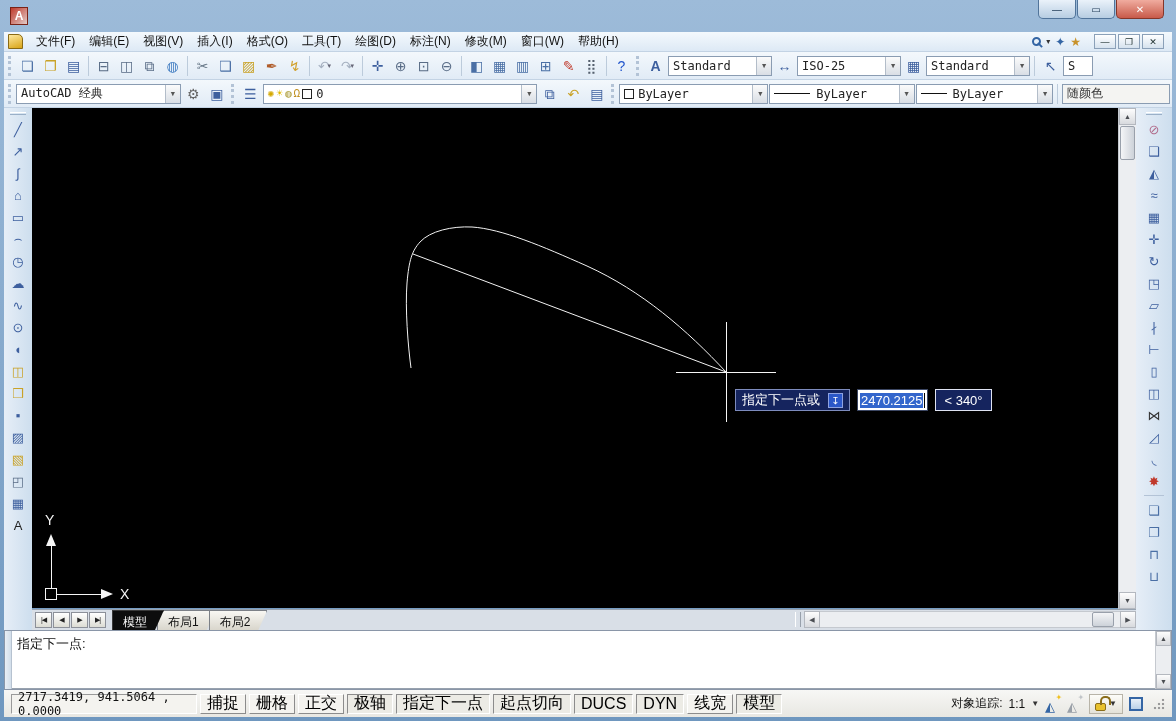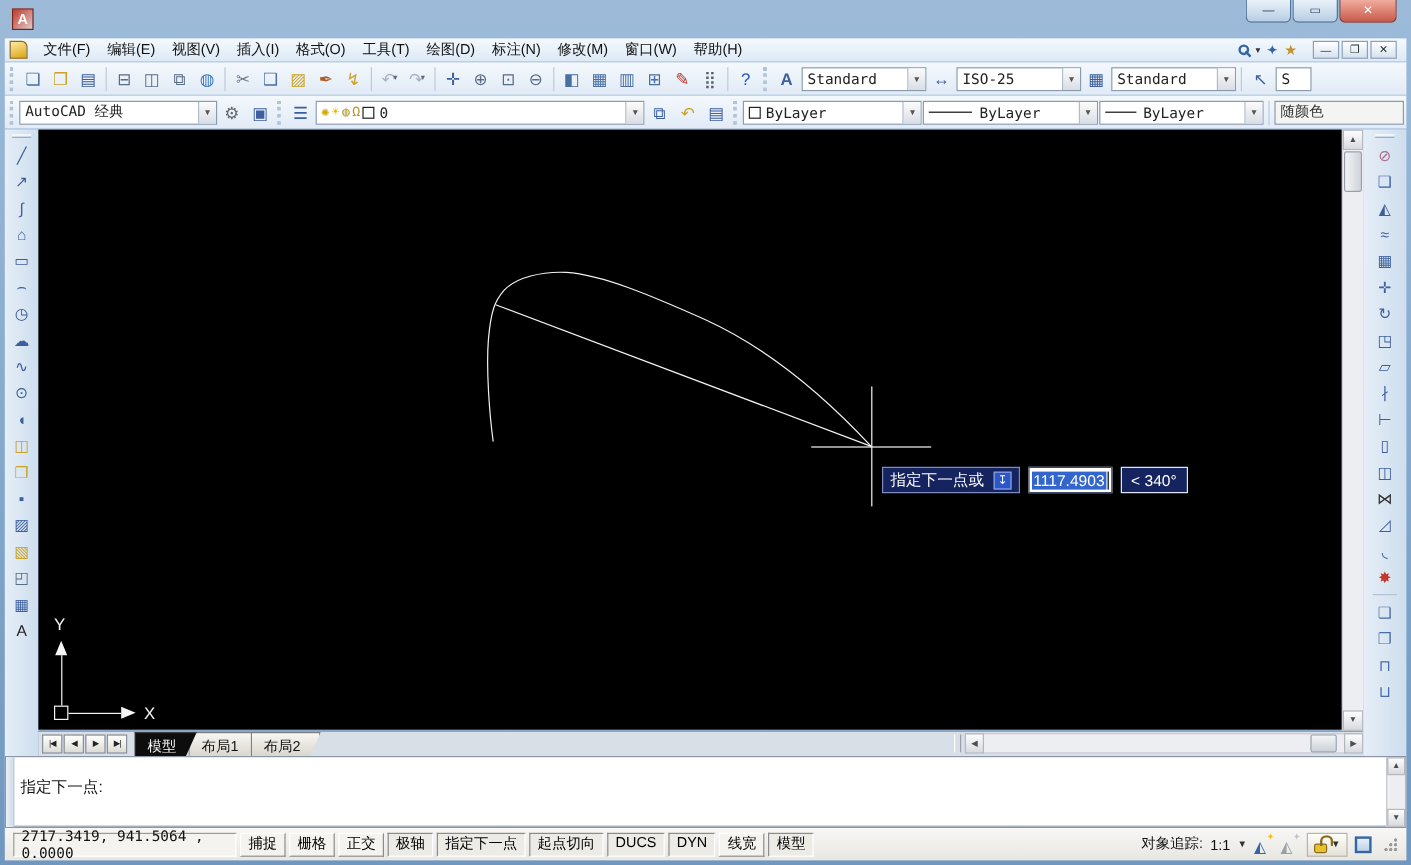--- a/index.html
+++ b/index.html
@@ -102,29 +102,29 @@
 .splitgrip{width:6px;height:15px;border-left:1px solid #fff;border-right:1px solid #98a0ab;margin-right:3px}
 .hbtn{width:16px;height:17px;background:linear-gradient(#fdfdfd,#d8dade);border:1px solid #b4b8bf;color:#4a4d52;
   font-size:7px;display:flex;align-items:center;justify-content:center}
 .htrack{width:300px;height:17px;background:#eceef1;border-top:1px solid #c5c9cf;border-bottom:1px solid #c5c9cf;
   display:flex;align-items:center}
 .hthumb{width:22px;height:15px;margin-left:272px;background:linear-gradient(#f4f5f7,#cdd2d9);border:1px solid #99a0ab;border-radius:2px}
 
 .cmd{height:60px;background:#fff;border:1px solid #8a96a8;display:flex}
 .cmdgrip{width:7px;background:linear-gradient(90deg,#e9eff6,#d2deea);border-right:1px solid #b6c2d0}
 .cmdbody{flex:1;display:flex;flex-direction:column;font-size:13px}
-.cmdl{flex:1;padding:16px 5px;white-space:pre}
+.cmdl{flex:1;padding:4px 5px;white-space:pre}
 .cmdl.first{border-bottom:1px solid #98a2ae}
 .cmdscroll{width:16px;border-left:1px solid #c5c9cf;display:flex;flex-direction:column;background:#eceef1}
 .cmdscroll .sbtn{height:15px}
 
 .status{height:27px;display:flex;align-items:center;gap:3px;padding:0 7px;background:linear-gradient(#f7f7f5,#e8e7e2)}
 .coords{width:186px;height:20px;border:1px solid;border-color:#9a9a9a #ffffff #ffffff #9a9a9a;background:#f4f3ef;
   display:flex;align-items:center;padding:0 6px;font-family:"DejaVu Sans Mono","Liberation Mono",monospace;font-size:12px}
-.stbtn{height:20px;padding:0 6px;display:flex;align-items:flex-start;background:#f4f3ef;font-size:12px;
+.stbtn{height:20px;padding:0 6px;display:flex;align-items:center;background:#f4f3ef;font-size:16px;
   border:1px solid;border-color:#ffffff #8c8c8c #8c8c8c #ffffff}
 .stbtn.on{border-color:#8c8c8c #ffffff #ffffff #8c8c8c;background:#ecebe5}
 .stright{margin-left:auto;display:flex;align-items:center;gap:6px}
 .annico{position:relative;width:16px;height:16px;display:inline-block}
 .annico b{position:absolute;left:0;bottom:-2px;font-size:13px;color:#3465a4;font-weight:normal}
 .annico i{position:absolute;right:-1px;top:-3px;font-style:normal;font-size:8px;color:#f0c020}
 .annico.gray b{color:#9aa0a8}.annico.gray i{color:#c0c4c8}
 .lockwrap{display:flex;align-items:center;gap:3px;border:1px solid #b8b4a8;background:linear-gradient(#fdfdf9,#e4e2d8);
   height:20px;padding:0 5px}
 .lock{width:11px;height:8px;background:#e8c12c;border:1px solid #8a6d1a;border-radius:2px;position:relative;margin-top:7px}
@@ -437,21 +437,21 @@
           </svg>
           <span class="chv"></span>
           <span class="chh"></span>
 
           <div class="dyn">
             <span class="dynbox">
               <span>指定下一点或</span>
               <span class="dynkey">↧</span>
             </span>
             <span class="dynval">
-              <span class="sel">1117.4903</span>
+              <span class="sel">2470.2125</span>
               <span class="caret"></span>
             </span>
             <span class="dynangle">&lt; 340°</span>
           </div>
 
           <div class="ucs">
             <span class="osq"></span>
             <span class="yline"></span>
             <span class="yarrow"></span>
             <span class="ylab">Y</span>

